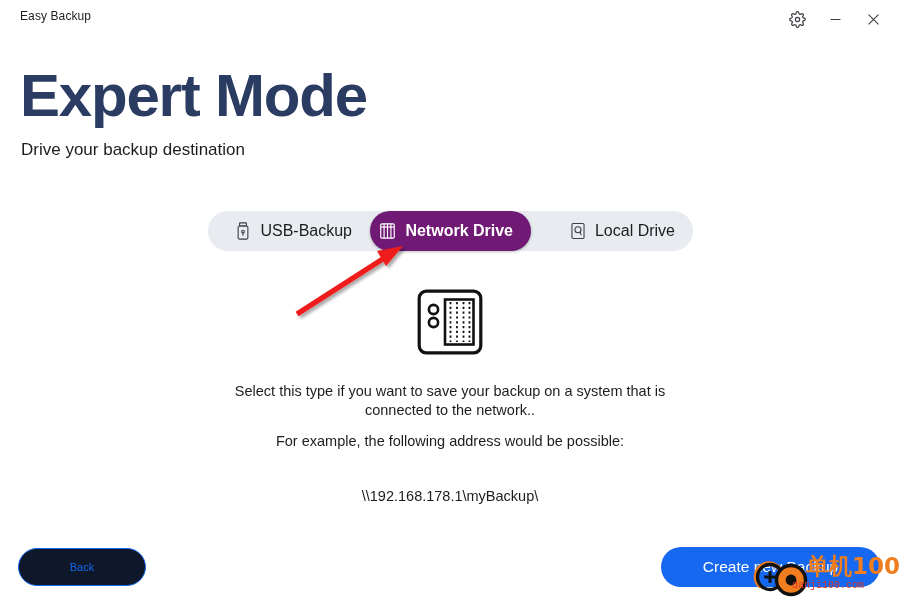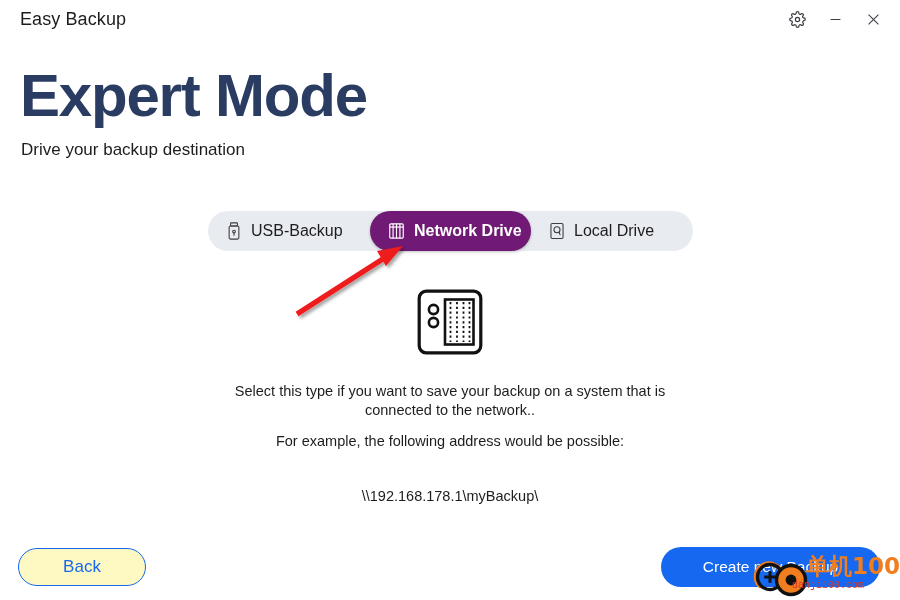--- a/index.html
+++ b/index.html
@@ -25,21 +25,21 @@
     height: 42px;
     display: flex;
     align-items: center;
     background: #ffffff;
   }
 
   .app-title {
     position: absolute;
     left: 20px;
     top: 9px;
-    font-size: 18px;
+    font-size: 12px;
     color: #1d1d1f;
     letter-spacing: 0.1px;
   }
 
   .win-controls {
     position: absolute;
     right: 8px;
     top: 0;
     height: 42px;
     display: flex;
@@ -86,21 +86,21 @@
     background: #e8ebf0;
     border-radius: 20px;
     display: flex;
     align-items: center;
   }
 
   .tab {
     height: 40px;
     display: flex;
     align-items: center;
-    justify-content: flex-start;
+    justify-content: flex-end;
     gap: 9px;
     border-radius: 20px;
     font-size: 16px;
     cursor: pointer;
     color: #1d1d1f;
     padding: 0 18px;
     white-space: nowrap;
   }
 
   .tab-usb     { width: 162px; }
@@ -139,23 +139,23 @@
 
   
   .btn-back {
     position: absolute;
     left: 18px;
     top: 548px;
     width: 128px;
     height: 38px;
     border: 1px solid #1668f0;
     border-radius: 19px;
-    background: #fef9c3;
+    background: #0f172a;
     color: #1668f0;
-    font-size: 17px;
+    font-size: 11px;
     font-family: "Liberation Sans", sans-serif;
     cursor: pointer;
   }
 
   .btn-create {
     position: absolute;
     left: 661px;
     top: 547px;
     width: 219px;
     height: 40px;

